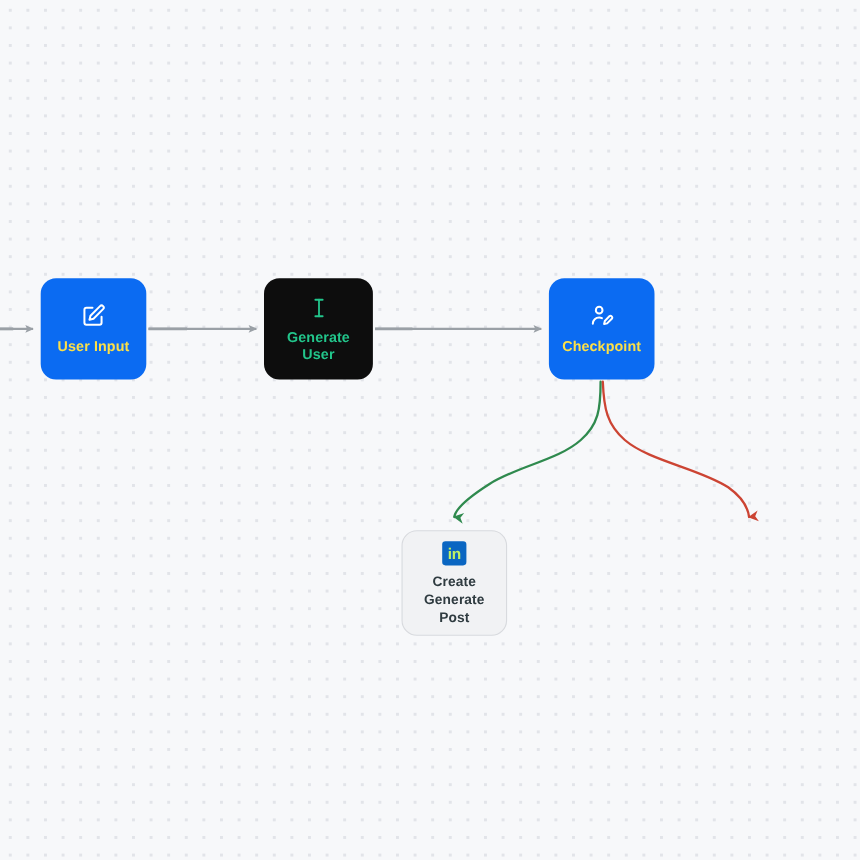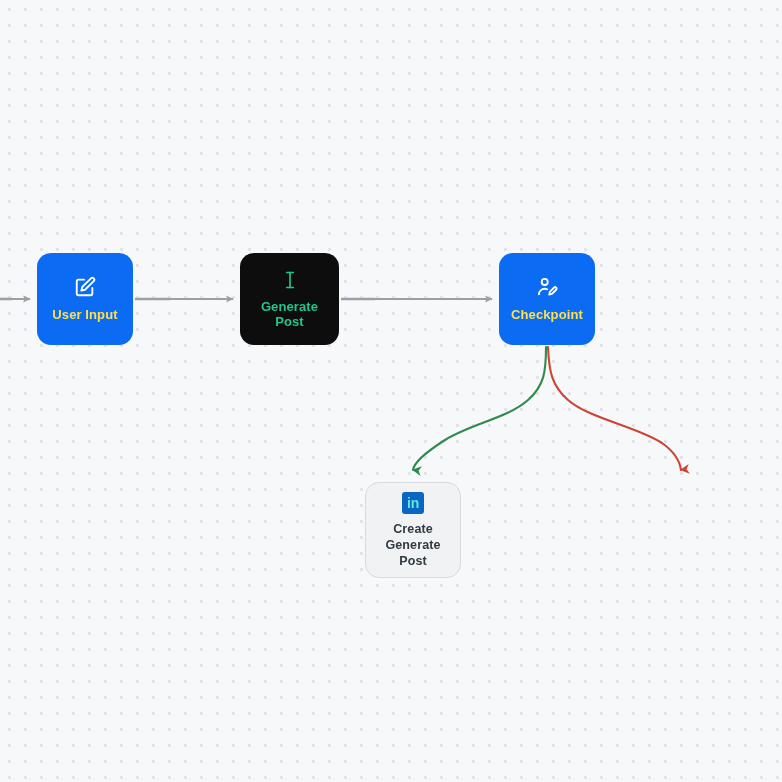--- a/index.html
+++ b/index.html
@@ -106,21 +106,21 @@
   #node-generate-text{ left: 240px; top: 253px; width: 99px; height: 92px; }
   #node-checkpoint   { left: 499px; top: 253px; width: 96px; height: 92px; }
   #node-linkedin     { left: 365px; top: 482px; width: 96px; height: 96px; }
   #node-end          { left: 633px; top: 482px; width: 96px; height: 96px; }
 
   .li-badge {
     width: 22px;
     height: 22px;
     border-radius: 3px;
     background: #0a66c2;
-    color: #5eead4;
+    color: #bef264;
     font-size: 14px;
     font-weight: bold;
     line-height: 22px;
     font-family: "Liberation Sans", sans-serif;
     display: inline-block;
     text-align: center;
     letter-spacing: -0.3px;
   }
 </style>
 </head>
@@ -184,21 +184,21 @@
   </div>
 
   <div class="node node-black" id="node-generate-text">
     <span class="node-icon">
       <svg width="20" height="20" viewBox="0 0 24 24" fill="none" stroke="#22c58b" stroke-width="2" stroke-linecap="round" stroke-linejoin="round">
         <path d="M12 3v18"></path>
         <path d="M8 3h8"></path>
         <path d="M8 21h8"></path>
       </svg>
     </span>
-    <span class="node-label">Generate Post</span>
+    <span class="node-label">Generate User</span>
   </div>
 
   <div class="node node-blue" id="node-checkpoint">
     <span class="node-icon">
       <svg width="22" height="22" viewBox="0 0 24 24" fill="none" stroke="#ffffff" stroke-width="2" stroke-linecap="round" stroke-linejoin="round">
         <circle cx="9.5" cy="6.5" r="3.3"></circle>
         <path d="M3.2 20c0-3.6 2.9-6.1 6.3-6.1 1 0 1.9.2 2.7.6"></path>
         <path d="M19.6 12.6a1.7 1.7 0 0 1 2.4 2.4l-4.6 4.6-3 .7.7-3 4.5-4.7z"></path>
       </svg>
     </span>

